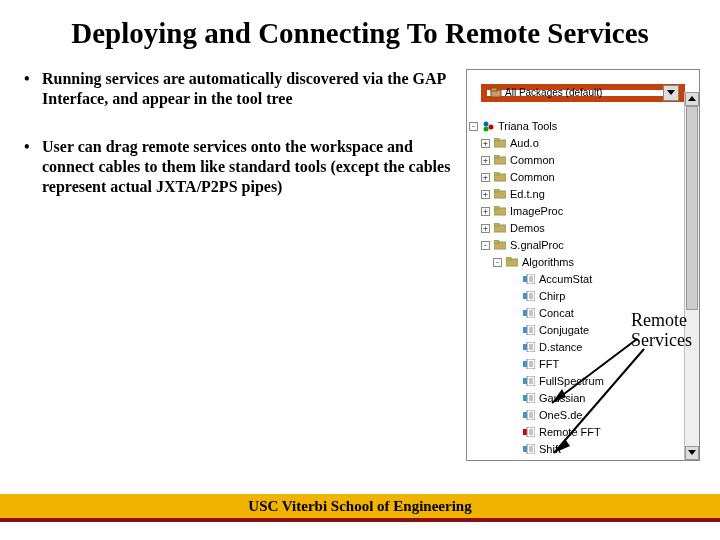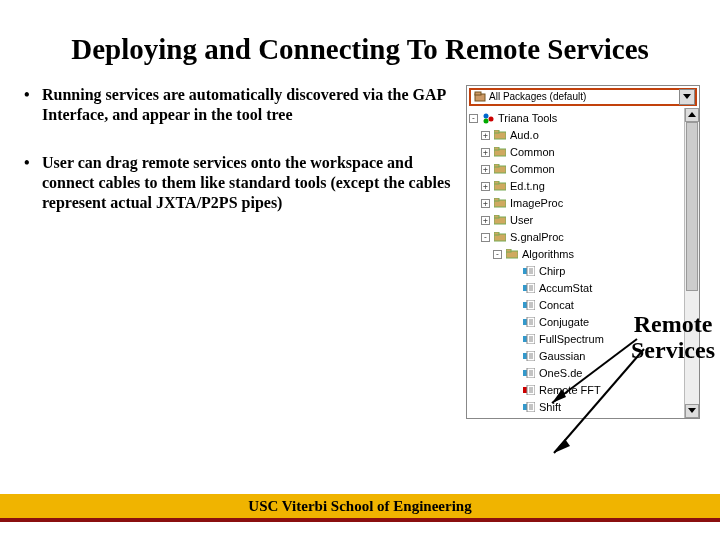--- a/index.html
+++ b/index.html
@@ -9,21 +9,21 @@
     height: 540px;
     font-family: "Times New Roman", serif;
     background: #fff;
     position: relative;
     overflow: hidden;
   }
   .title {
     text-align: center;
     font-size: 29px;
     font-weight: bold;
-    padding: 32px 60px 8px 60px;
+    padding: 16px 60px 8px 60px;
     line-height: 1.2;
   }
   .content {
     display: flex;
     padding: 10px 20px 0 20px;
   }
   .left {
     flex: 1;
     padding-right: 10px;
   }
@@ -44,22 +44,22 @@
     width: 234px;
     background: #fff;
     border: 1px solid #888;
     font-family: Verdana, Geneva, sans-serif;
     font-size: 10px;
     position: relative;
   }
   .dropdown {
     display: flex;
     align-items: center;
-    border: 2px solid #c2410c;
-    margin: 2px;
+    border: 6px solid #c2410c;
+    margin: 14px;
     height: 18px;
     background: #fff;
   }
   .dropdown-icon {
     width: 14px; height: 14px;
     margin: 0 2px;
     display: inline-flex;
     align-items: center; justify-content: center;
   }
   .dropdown-text { flex: 1; font-size: 10px; }
@@ -132,23 +132,23 @@
     top: 0; height: 60%;
     background: #ccc;
     border: 1px solid #999;
   }
   .sb-bot { position:absolute; bottom:0; left:0; right:0; }
   .label-remote {
     position: absolute;
     left: 631px;
     top: 311px;
     font-family: "Times New Roman", serif;
-    font-size: 24px;
-    font-weight: bold;
-    text-align: center;
+    font-size: 18px;
+    font-weight: normal;
+    text-align: left;
     line-height: 1.1;
   }
   .arrow {
     position: absolute;
     pointer-events: none;
   }
   .footer-band {
     position: absolute;
     left: 0; right: 0;
     bottom: 22px;
@@ -269,21 +269,21 @@
         <span class="tlabel">ImageProc</span>
       </div>
       <div class="tree-row indent1">
         <span class="exp">+</span>
         <span class="ticon folder">
             <svg width="12" height="10">
               <rect x="0" y="2" width="12" height="7" fill="#cfa960" stroke="#7a5"></rect>
               <rect x="0" y="0" width="5" height="3" fill="#cfa960" stroke="#7a5"></rect>
             </svg>
           </span>
-        <span class="tlabel">User</span>
+        <span class="tlabel">Demos</span>
       </div>
       <div class="tree-row indent1">
         <span class="exp">-</span>
         <span class="ticon folder">
             <svg width="12" height="10">
               <rect x="0" y="2" width="12" height="7" fill="#cfa960" stroke="#7a5"></rect>
               <rect x="0" y="0" width="5" height="3" fill="#cfa960" stroke="#7a5"></rect>
             </svg>
           </span>
         <span class="tlabel">S.gnalProc</span>
@@ -303,60 +303,86 @@
             <span class="noexp"></span>
             <span class="ticon leafic">
               <svg width="12" height="10">
                 <rect x="0" y="2" width="4" height="6" fill="#39c"></rect>
                 <rect x="4" y="0" width="8" height="10" fill="#fff" stroke="#888"></rect>
                 <line x1="6" y1="3" x2="10" y2="3" stroke="#888"></line>
                 <line x1="6" y1="5" x2="10" y2="5" stroke="#888"></line>
                 <line x1="6" y1="7" x2="10" y2="7" stroke="#888"></line>
               </svg>
             </span>
+            <span class="tlabel">AccumStat</span>
+          </div>
+          <div class="tree-row indent3">
+            <span class="noexp"></span>
+            <span class="ticon leafic">
+              <svg width="12" height="10">
+                <rect x="0" y="2" width="4" height="6" fill="#39c"></rect>
+                <rect x="4" y="0" width="8" height="10" fill="#fff" stroke="#888"></rect>
+                <line x1="6" y1="3" x2="10" y2="3" stroke="#888"></line>
+                <line x1="6" y1="5" x2="10" y2="5" stroke="#888"></line>
+                <line x1="6" y1="7" x2="10" y2="7" stroke="#888"></line>
+              </svg>
+            </span>
             <span class="tlabel">Chirp</span>
           </div>
           <div class="tree-row indent3">
             <span class="noexp"></span>
             <span class="ticon leafic">
               <svg width="12" height="10">
                 <rect x="0" y="2" width="4" height="6" fill="#39c"></rect>
                 <rect x="4" y="0" width="8" height="10" fill="#fff" stroke="#888"></rect>
                 <line x1="6" y1="3" x2="10" y2="3" stroke="#888"></line>
                 <line x1="6" y1="5" x2="10" y2="5" stroke="#888"></line>
                 <line x1="6" y1="7" x2="10" y2="7" stroke="#888"></line>
               </svg>
             </span>
-            <span class="tlabel">AccumStat</span>
-          </div>
-          <div class="tree-row indent3">
-            <span class="noexp"></span>
-            <span class="ticon leafic">
-              <svg width="12" height="10">
-                <rect x="0" y="2" width="4" height="6" fill="#39c"></rect>
-                <rect x="4" y="0" width="8" height="10" fill="#fff" stroke="#888"></rect>
-                <line x1="6" y1="3" x2="10" y2="3" stroke="#888"></line>
-                <line x1="6" y1="5" x2="10" y2="5" stroke="#888"></line>
-                <line x1="6" y1="7" x2="10" y2="7" stroke="#888"></line>
-              </svg>
-            </span>
             <span class="tlabel">Concat</span>
           </div>
           <div class="tree-row indent3">
             <span class="noexp"></span>
             <span class="ticon leafic">
               <svg width="12" height="10">
                 <rect x="0" y="2" width="4" height="6" fill="#39c"></rect>
                 <rect x="4" y="0" width="8" height="10" fill="#fff" stroke="#888"></rect>
                 <line x1="6" y1="3" x2="10" y2="3" stroke="#888"></line>
                 <line x1="6" y1="5" x2="10" y2="5" stroke="#888"></line>
                 <line x1="6" y1="7" x2="10" y2="7" stroke="#888"></line>
               </svg>
             </span>
             <span class="tlabel">Conjugate</span>
+          </div>
+          <div class="tree-row indent3">
+            <span class="noexp"></span>
+            <span class="ticon leafic">
+              <svg width="12" height="10">
+                <rect x="0" y="2" width="4" height="6" fill="#39c"></rect>
+                <rect x="4" y="0" width="8" height="10" fill="#fff" stroke="#888"></rect>
+                <line x1="6" y1="3" x2="10" y2="3" stroke="#888"></line>
+                <line x1="6" y1="5" x2="10" y2="5" stroke="#888"></line>
+                <line x1="6" y1="7" x2="10" y2="7" stroke="#888"></line>
+              </svg>
+            </span>
+            <span class="tlabel">D.stance</span>
+          </div>
+          <div class="tree-row indent3">
+            <span class="noexp"></span>
+            <span class="ticon leafic">
+              <svg width="12" height="10">
+                <rect x="0" y="2" width="4" height="6" fill="#39c"></rect>
+                <rect x="4" y="0" width="8" height="10" fill="#fff" stroke="#888"></rect>
+                <line x1="6" y1="3" x2="10" y2="3" stroke="#888"></line>
+                <line x1="6" y1="5" x2="10" y2="5" stroke="#888"></line>
+                <line x1="6" y1="7" x2="10" y2="7" stroke="#888"></line>
+              </svg>
+            </span>
+            <span class="tlabel">FFT</span>
           </div>
           <div class="tree-row indent3">
             <span class="noexp"></span>
             <span class="ticon leafic">
               <svg width="12" height="10">
                 <rect x="0" y="2" width="4" height="6" fill="#39c"></rect>
                 <rect x="4" y="0" width="8" height="10" fill="#fff" stroke="#888"></rect>
                 <line x1="6" y1="3" x2="10" y2="3" stroke="#888"></line>
                 <line x1="6" y1="5" x2="10" y2="5" stroke="#888"></line>
                 <line x1="6" y1="7" x2="10" y2="7" stroke="#888"></line>

